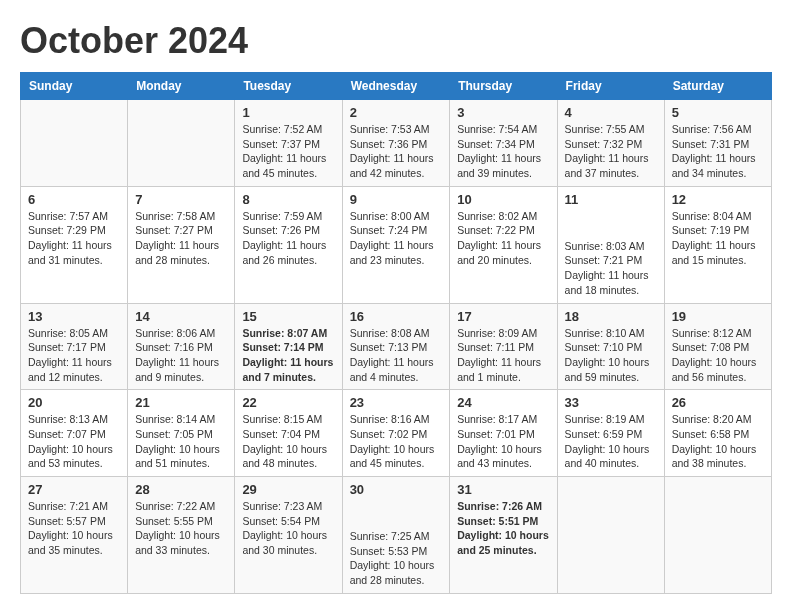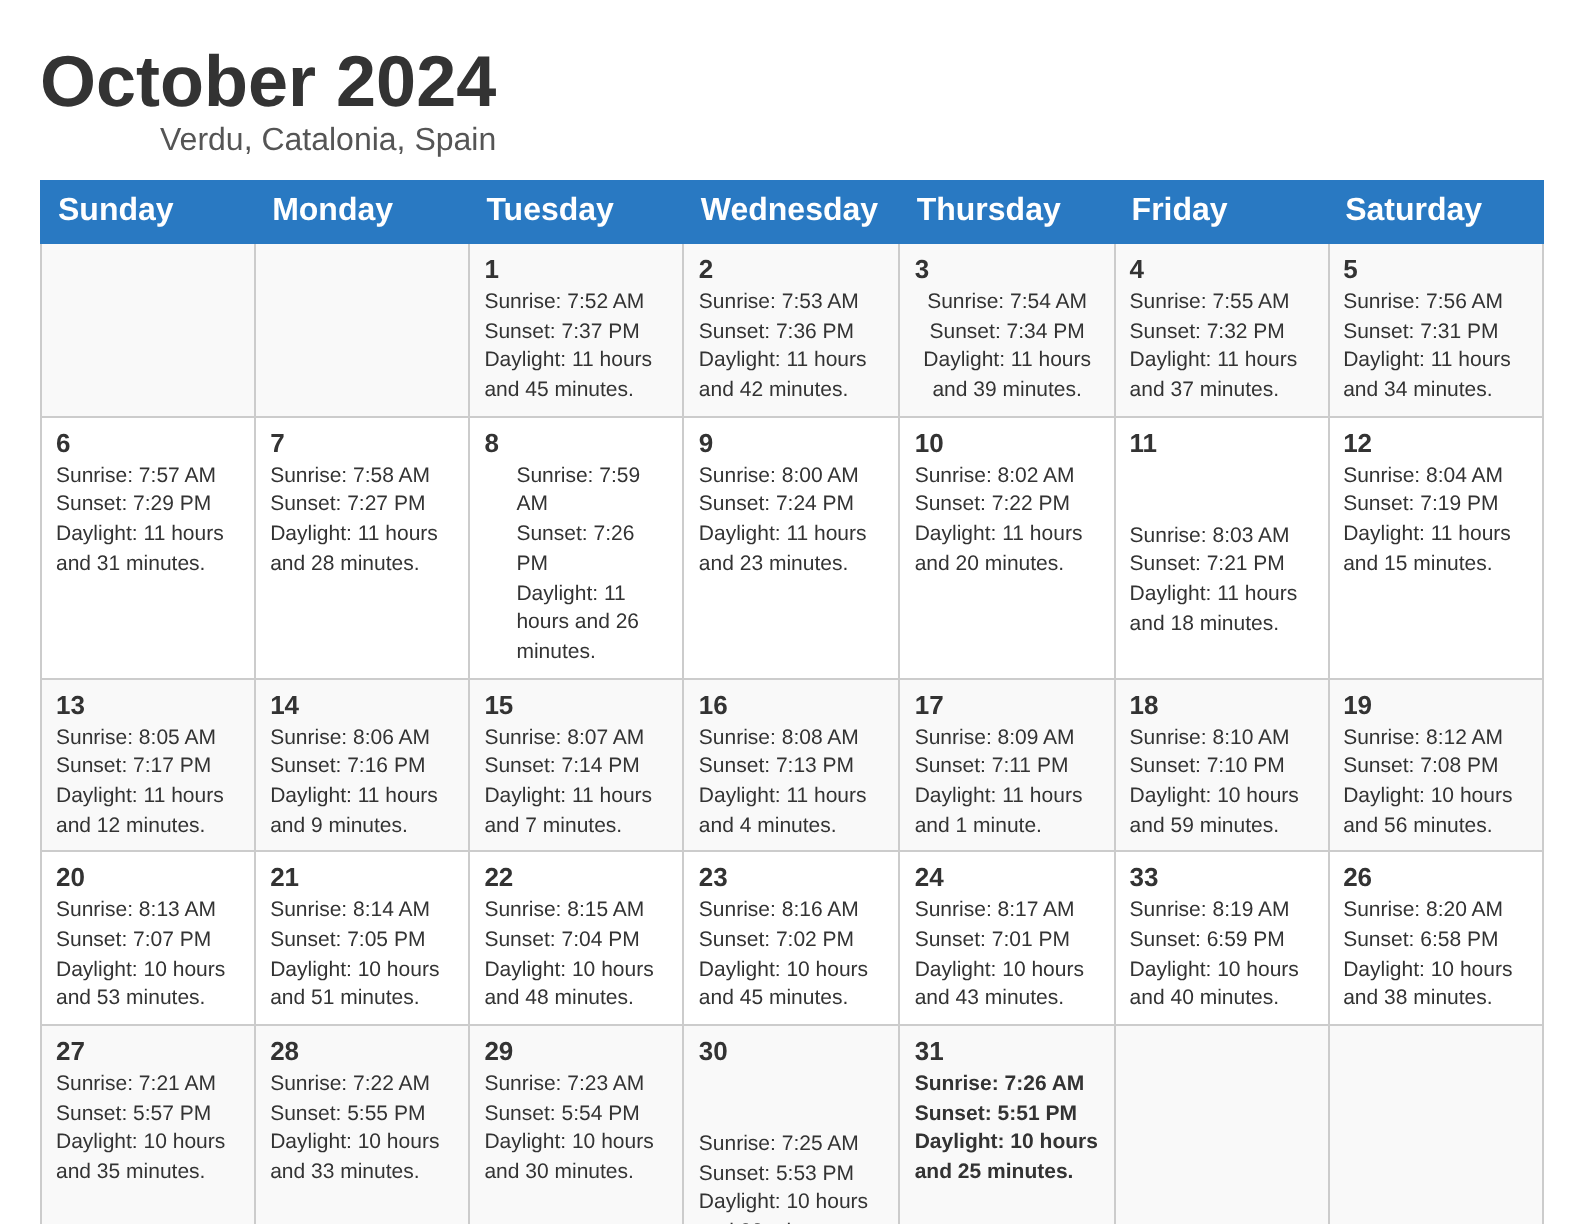--- a/index.html
+++ b/index.html
@@ -49,21 +49,21 @@
     table {
       width: 100%;
       border-collapse: collapse;
       font-size: 11px;
     }
     thead tr th {
       background-color: #2979c2;
       color: #fff;
       padding: 6px 8px;
       text-align: left;
-      font-size: 16px;
+      font-size: 12px;
       font-weight: bold;
       border: 1px solid #2979c2;
     }
     tbody tr td {
       border: 1px solid #ccc;
       vertical-align: top;
       padding: 5px 7px;
       min-height: 80px;
       width: 108px;
     }
@@ -88,21 +88,20 @@
     .empty-cell {
       background: #f9f9f9;
     }
   </style>
 </head>
 <body>
 
 <div class="header">
   <div class="title-area">
     <div class="month-title">October 2024</div>
-    <div class="location">Verdu, Catalonia, Spain</div>
   </div>
 </div>
 
 <table>
   <thead>
     <tr>
     <th>Sunday</th>
         <th>Monday</th>
         <th>Tuesday</th>
         <th>Wednesday</th>
@@ -122,21 +121,21 @@
 Daylight: 11 hours and 45 minutes.</div>
         </td>
         <td>
           <span class="day-number">2</span>
           <div class="day-info" style="white-space: pre-line;">Sunrise: 7:53 AM
 Sunset: 7:36 PM
 Daylight: 11 hours and 42 minutes.</div>
         </td>
         <td>
           <span class="day-number">3</span>
-          <div class="day-info" style="white-space: pre-line; text-align: center;">Sunrise: 7:54 AM
+          <div class="day-info" style="white-space: pre-line;">Sunrise: 7:54 AM
 Sunset: 7:34 PM
 Daylight: 11 hours and 39 minutes.</div>
         </td>
         <td>
           <span class="day-number">4</span>
           <div class="day-info" style="white-space: pre-line;">Sunrise: 7:55 AM
 Sunset: 7:32 PM
 Daylight: 11 hours and 37 minutes.</div>
         </td>
         <td>
@@ -154,21 +153,21 @@
 Daylight: 11 hours and 31 minutes.</div>
         </td>
         <td>
           <span class="day-number">7</span>
           <div class="day-info" style="white-space: pre-line;">Sunrise: 7:58 AM
 Sunset: 7:27 PM
 Daylight: 11 hours and 28 minutes.</div>
         </td>
         <td>
           <span class="day-number">8</span>
-          <div class="day-info" style="white-space: pre-line; margin-left: 16px;">Sunrise: 7:59 AM
+          <div class="day-info" style="white-space: pre-line;">Sunrise: 7:59 AM
 Sunset: 7:26 PM
 Daylight: 11 hours and 26 minutes.</div>
         </td>
         <td>
           <span class="day-number">9</span>
           <div class="day-info" style="white-space: pre-line;">Sunrise: 8:00 AM
 Sunset: 7:24 PM
 Daylight: 11 hours and 23 minutes.</div>
         </td>
         <td>
@@ -198,21 +197,21 @@
 Daylight: 11 hours and 12 minutes.</div>
         </td>
         <td>
           <span class="day-number">14</span>
           <div class="day-info" style="white-space: pre-line;">Sunrise: 8:06 AM
 Sunset: 7:16 PM
 Daylight: 11 hours and 9 minutes.</div>
         </td>
         <td>
           <span class="day-number">15</span>
-          <div class="day-info" style="white-space: pre-line;">Sunrise: 8:07 AM
+          <div class="day-info" style="white-space: pre-line; font-weight: bold;">Sunrise: 8:07 AM
 Sunset: 7:14 PM
 Daylight: 11 hours and 7 minutes.</div>
         </td>
         <td>
           <span class="day-number">16</span>
           <div class="day-info" style="white-space: pre-line;">Sunrise: 8:08 AM
 Sunset: 7:13 PM
 Daylight: 11 hours and 4 minutes.</div>
         </td>
         <td>

